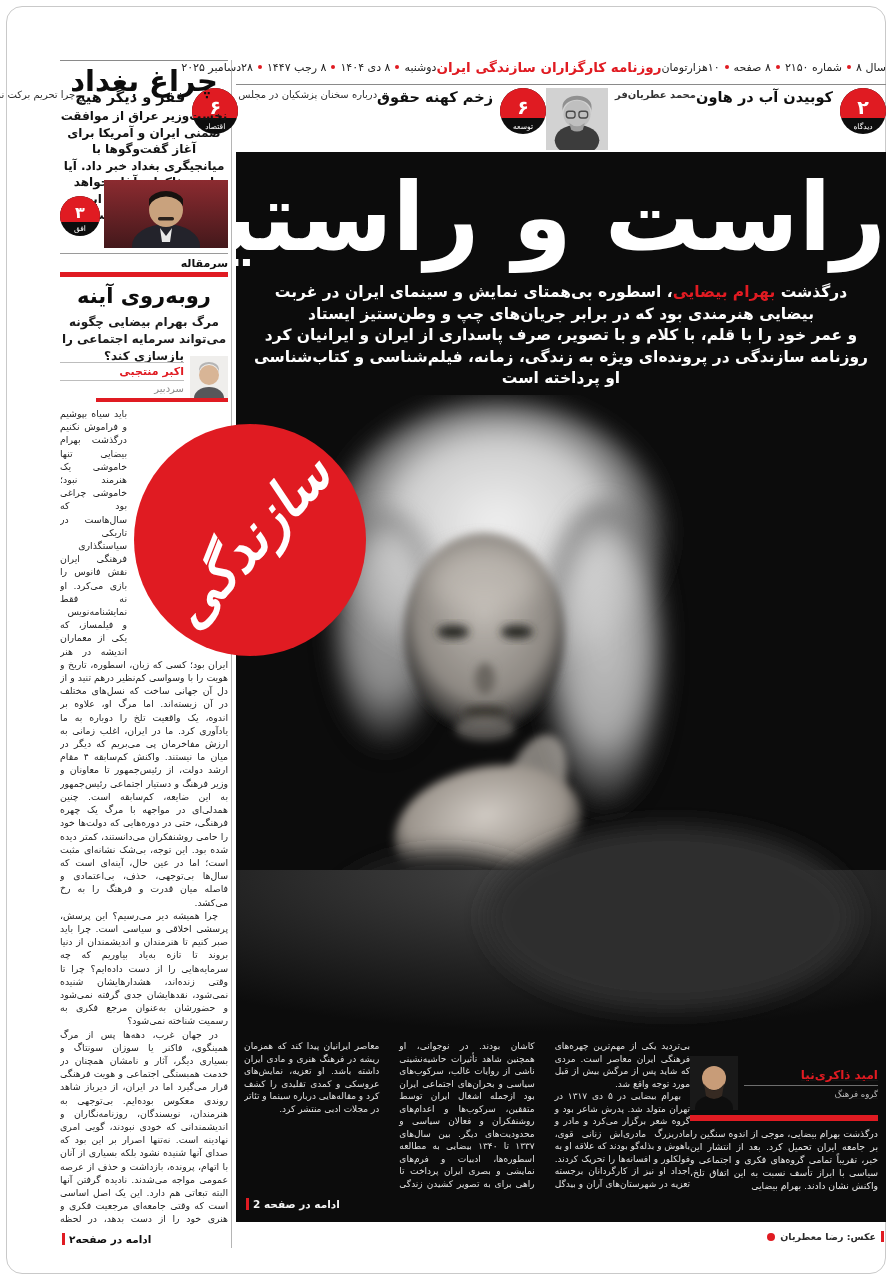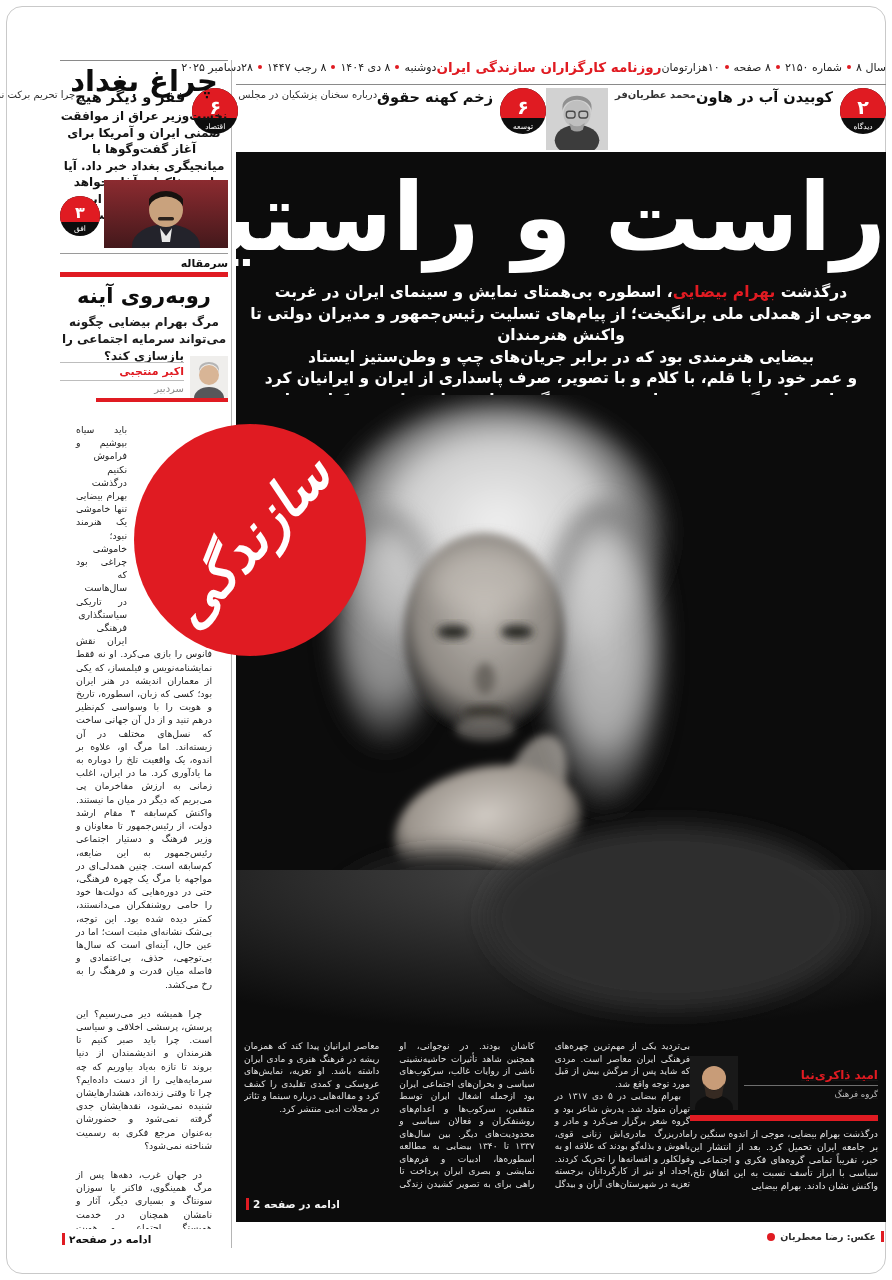--- a/index.html
+++ b/index.html
@@ -40,21 +40,21 @@
   .sb-ed-title{position:absolute;left:60px;top:284px;width:168px;text-align:center;font-size:21px;font-weight:bold;color:#0d0d0d;}
   .sb-ed-sub{position:absolute;left:60px;top:314px;width:168px;text-align:center;font-size:12px;line-height:17px;font-weight:bold;color:#1b1b1b;}
   .sb-author{position:absolute;left:60px;top:356px;width:168px;height:44px;display:flex;direction:rtl;gap:6px;}
   .sb-author .a-photo{width:38px;height:44px;flex:none;}
   .sb-author .a-meta{flex:1;display:flex;flex-direction:column;justify-content:center;gap:2px;}
   .a-line{height:1px;background:#bdbdbd;}
   .a-name{font-size:11px;font-weight:bold;color:var(--red);text-align:right;}
   .a-role{font-size:10px;color:#8a8a8a;text-align:right;}
   .sb-author-bar{position:absolute;left:96px;top:398px;width:132px;height:4px;background:var(--red);}
   .sb-body{position:absolute;left:60px;top:407px;width:168px;height:822px;overflow:hidden;font-size:9.4px;line-height:13.2px;text-align:justify;color:#1d1d1d;direction:rtl;}
-  .sb-body p{margin:16px;}
+  .sb-body p{margin:0;}
   .sb-body p + p{text-indent:10px;}
   .logo-spacer{float:right;width:94px;height:240px;margin-left:7px;}
   .cont-line{position:absolute;display:flex;direction:ltr;align-items:center;gap:4px;}
   .cont-bar{width:3px;height:12px;background:var(--red);flex:none;}
   .cont-txt{font-size:10.5px;font-weight:bold;color:#101010;white-space:nowrap;}
   .cont-2{left:62px;top:1233px;}
 
   
   .panel{position:absolute;left:236px;top:152px;width:650px;height:1070px;background:var(--panel);overflow:hidden;}
   .f-title{position:absolute;top:-10px;left:0;width:650px;text-align:center;color:#fff;font-size:95px;font-weight:bold;line-height:150px;white-space:nowrap;letter-spacing:-2px;}
@@ -220,21 +220,20 @@
   </div>
   <div class="cont-line cont-2">
     <div class="cont-bar"></div>
     <div class="cont-txt">ادامه در صفحه۲</div>
   </div>
 
   <div class="panel">
     <div class="f-title">راست و راستین</div>
     <div class="f-lede">
       <span>درگذشت </span><span class="red">بهرام بیضایی</span><span>، اسطوره بی‌همتای نمایش و سینمای ایران در غربت</span>
-      <div>موجی از همدلی ملی برانگیخت؛ از پیام‌های تسلیت رئیس‌جمهور و مدیران دولتی تا واکنش هنرمندان</div>
       <div>بیضایی هنرمندی بود که در برابر جریان‌های چپ و وطن‌ستیز ایستاد</div>
       <div>و عمر خود را با قلم، با کلام و با تصویر، صرف پاسداری از ایران و ایرانیان کرد</div>
       <div>روزنامه سازندگی در پرونده‌ای ویژه به زندگی، زمانه، فیلم‌شناسی و کتاب‌شناسی او پرداخته است</div>
     </div>
 
     <svg class="portrait" viewBox="0 0 650 665">
       <defs>
         <radialGradient id="gHair" cx="50%" cy="45%" r="55%">
           <stop offset="0%" stop-color="#f0f0f0"></stop>
             <stop offset="55%" stop-color="#cdcdcd"></stop>

